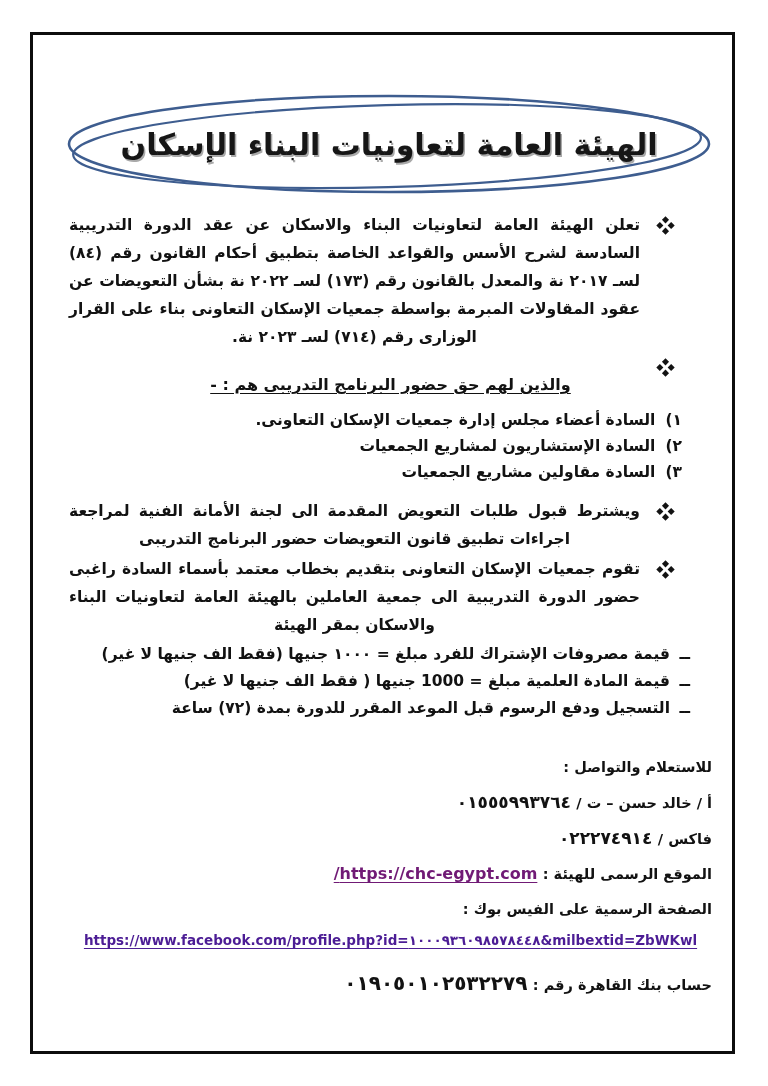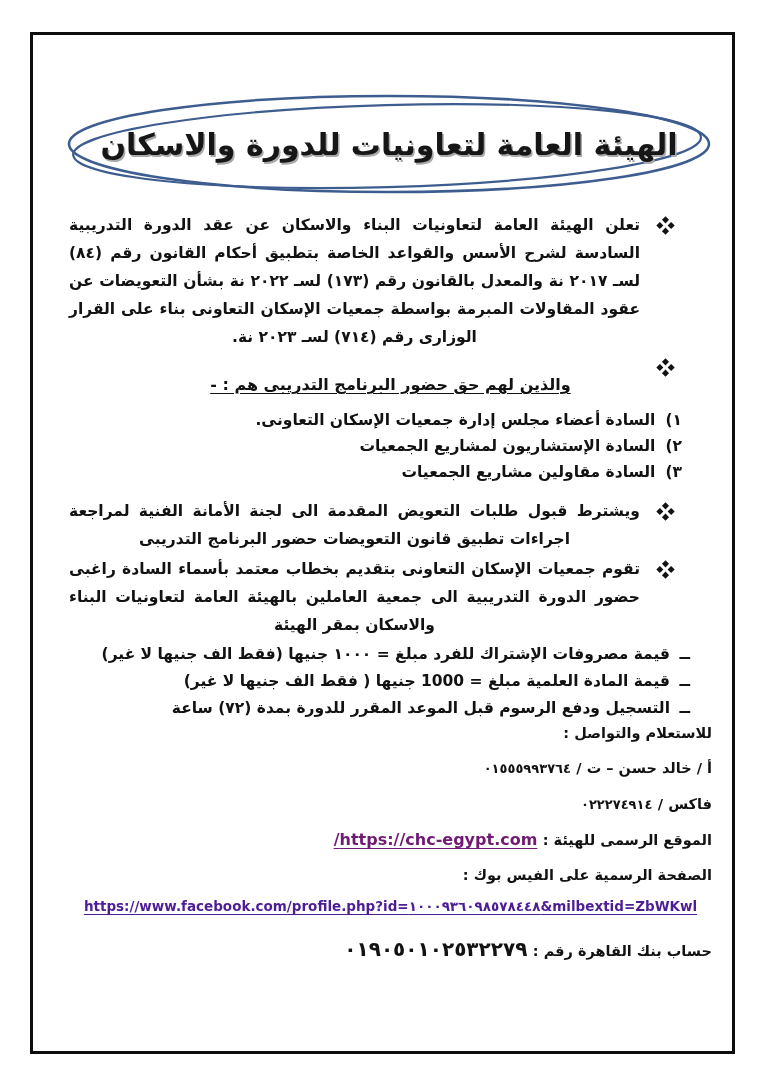--- a/index.html
+++ b/index.html
@@ -26,43 +26,43 @@
 
   .elig-heading{margin:20px 0 8px 0;text-align:center;}
   .elig-heading span{font-size:16px;text-decoration:underline;text-underline-offset:3px;}
   .elig-item{padding-right:30px;line-height:26px;}
   .elig-item .num{display:inline-block;margin-left:10px;}
 
   .fee-line{padding-right:22px;line-height:27px;}
   .fee-line .dash{letter-spacing:0;margin-left:4px;}
 
   
-  .contact{}
+  .contact{margin-top:34px;}
   .c-line{text-align:right;font-weight:700;margin-bottom:13px;line-height:22px;}
   .c-head{font-size:14.5px;}
-  .c-num{font-size:13px;letter-spacing:1px;}
+  .c-num{font-size:17px;letter-spacing:1px;}
   .site-url{color:#701a75;text-decoration:underline;text-underline-offset:3px;font-size:16px;}
   .fb-url-line{text-align:center;margin:2px 0 18px 0;}
   .fb-url{color:#4c1d95;text-decoration:underline;text-underline-offset:3px;font-size:13.5px;font-weight:700;}
   .bank-line{text-align:right;margin-top:14px;}
   .bank-num{font-size:20px;letter-spacing:2px;}
   a{cursor:pointer;}
 </style>
 </head>
 <body>
 
 <div class="frame">
   <div class="content">
 
     <div class="banner">
       <svg viewBox="0 0 646 102" width="646" height="102">
         <ellipse cx="323" cy="51" rx="320" ry="48" fill="none" stroke="#3e5d8f" stroke-width="2.6"></ellipse>
         <ellipse cx="321" cy="53" rx="314" ry="41" fill="none" stroke="#3e5d8f" stroke-width="2.2" transform="rotate(-1.6 323 51)"></ellipse>
       </svg>
-      <div class="banner-title">الهيئة العامة لتعاونيات للدورة والاسكان</div>
+      <div class="banner-title">الهيئة العامة لتعاونيات البناء الإسكان</div>
     </div>
 
     <div class="bodytext">
 
       <div class="bullet-para last-center">
         <span class="dbul"></span>
         <span>تعلن الهيئة العامة لتعاونيات البناء والاسكان عن عقد الدورة التدريبية السادسة لشرح الأسس والقواعد الخاصة بتطبيق أحكام القانون رقم (٨٤) لسـ ٢٠١٧ نة والمعدل بالقانون رقم (١٧٣) لسـ ٢٠٢٢ نة بشأن التعويضات عن عقود المقاولات المبرمة بواسطة جمعيات الإسكان التعاونى بناء على القرار الوزارى رقم (٧١٤) لسـ ٢٠٢٣ نة.</span>
       </div>
       <div class="bullet-para last-right">
         <span class="dbul"></span>

